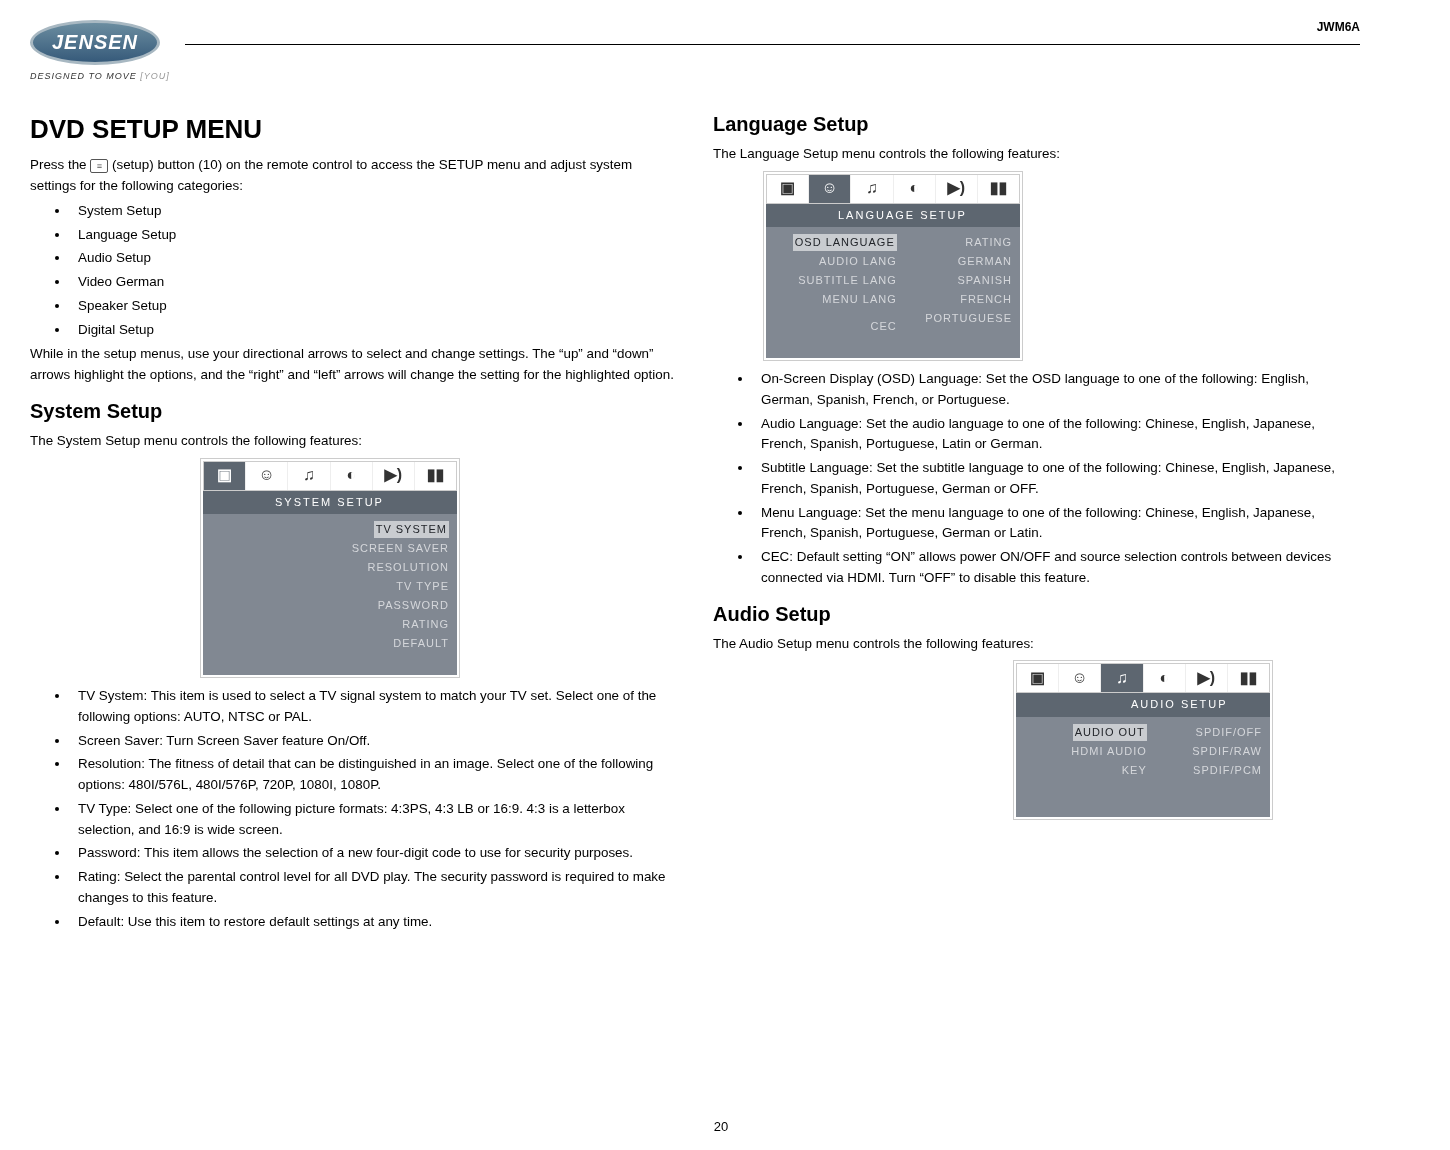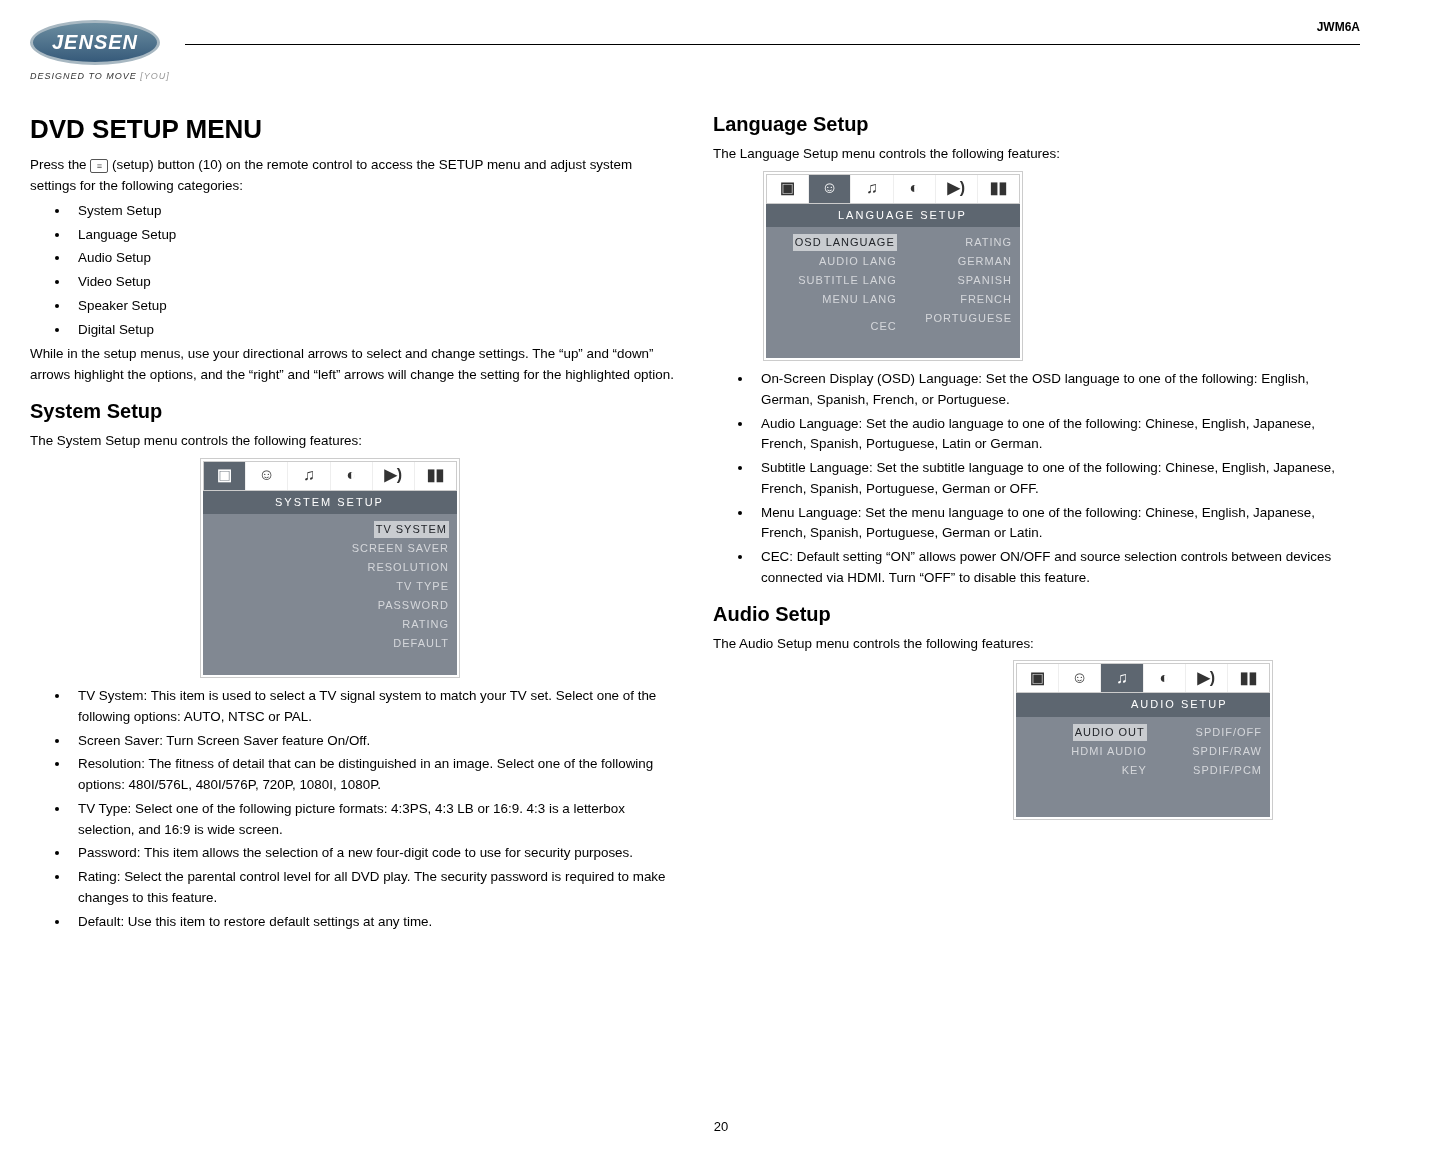--- a/index.html
+++ b/index.html
@@ -78,21 +78,21 @@
 
   <div class="col">
     <h1>DVD SETUP MENU</h1>
     <p>
       <span>Press the </span><span class="setup-icon">≡</span><span> (setup) button (10) on the remote control to access the SETUP menu and adjust system settings for the following categories:</span>
     </p>
     <ul>
       <li>System Setup</li>
       <li>Language Setup</li>
       <li>Audio Setup</li>
-      <li>Video Setup</li>
+      <li>Video German</li>
       <li>Speaker Setup</li>
       <li>Digital Setup</li>
     </ul>
     <p>While in the setup menus, use your directional arrows to select and change settings. The “up” and “down” arrows highlight the options, and the “right” and “left” arrows will change the setting for the highlighted option.</p>
 
     <h2>System Setup</h2>
     <p>The System Setup menu controls the following features:</p>
 
     <div class="menu-box">
       <div class="menu-icons">

